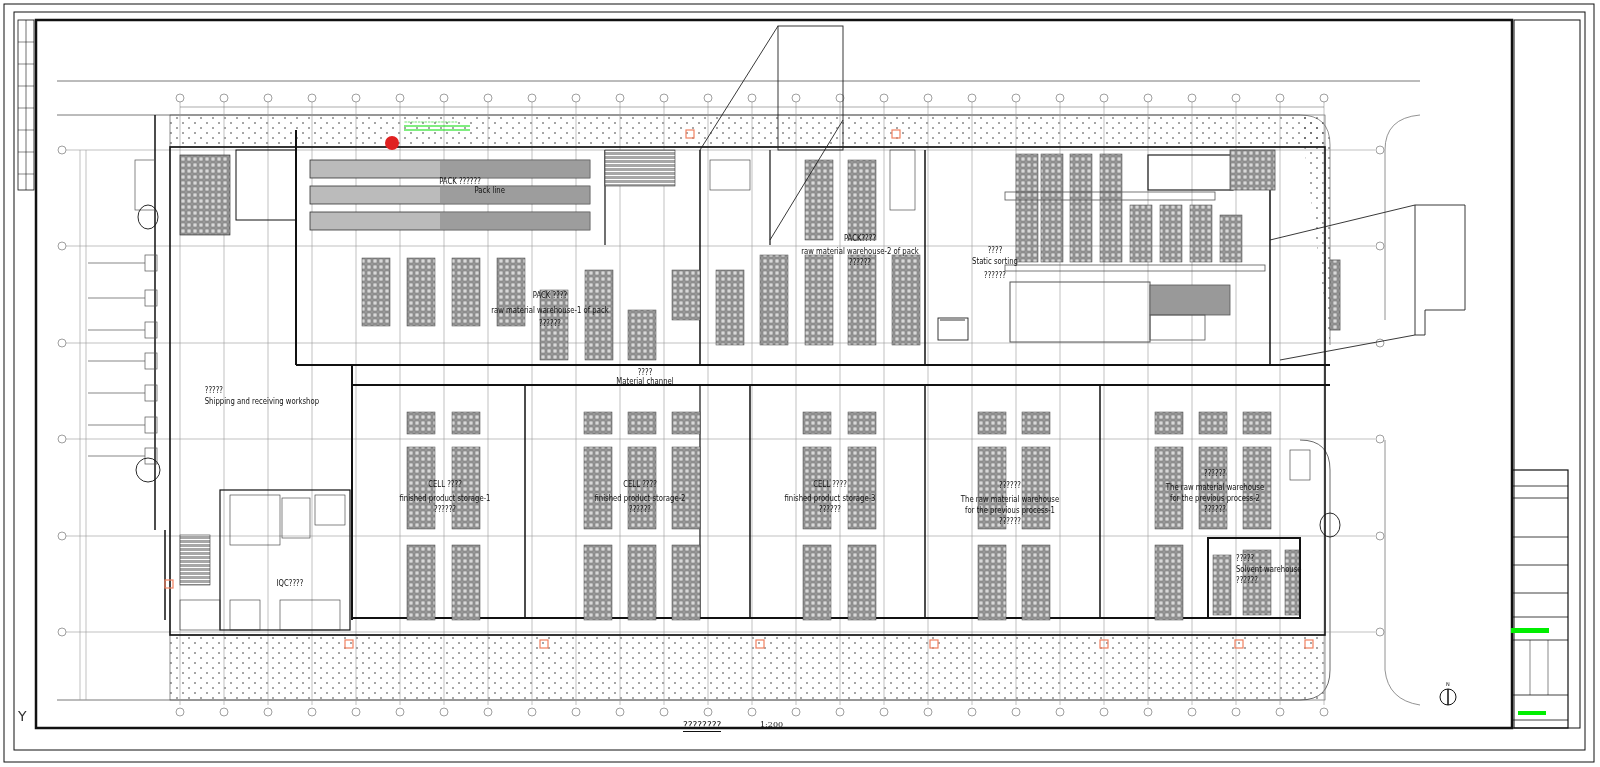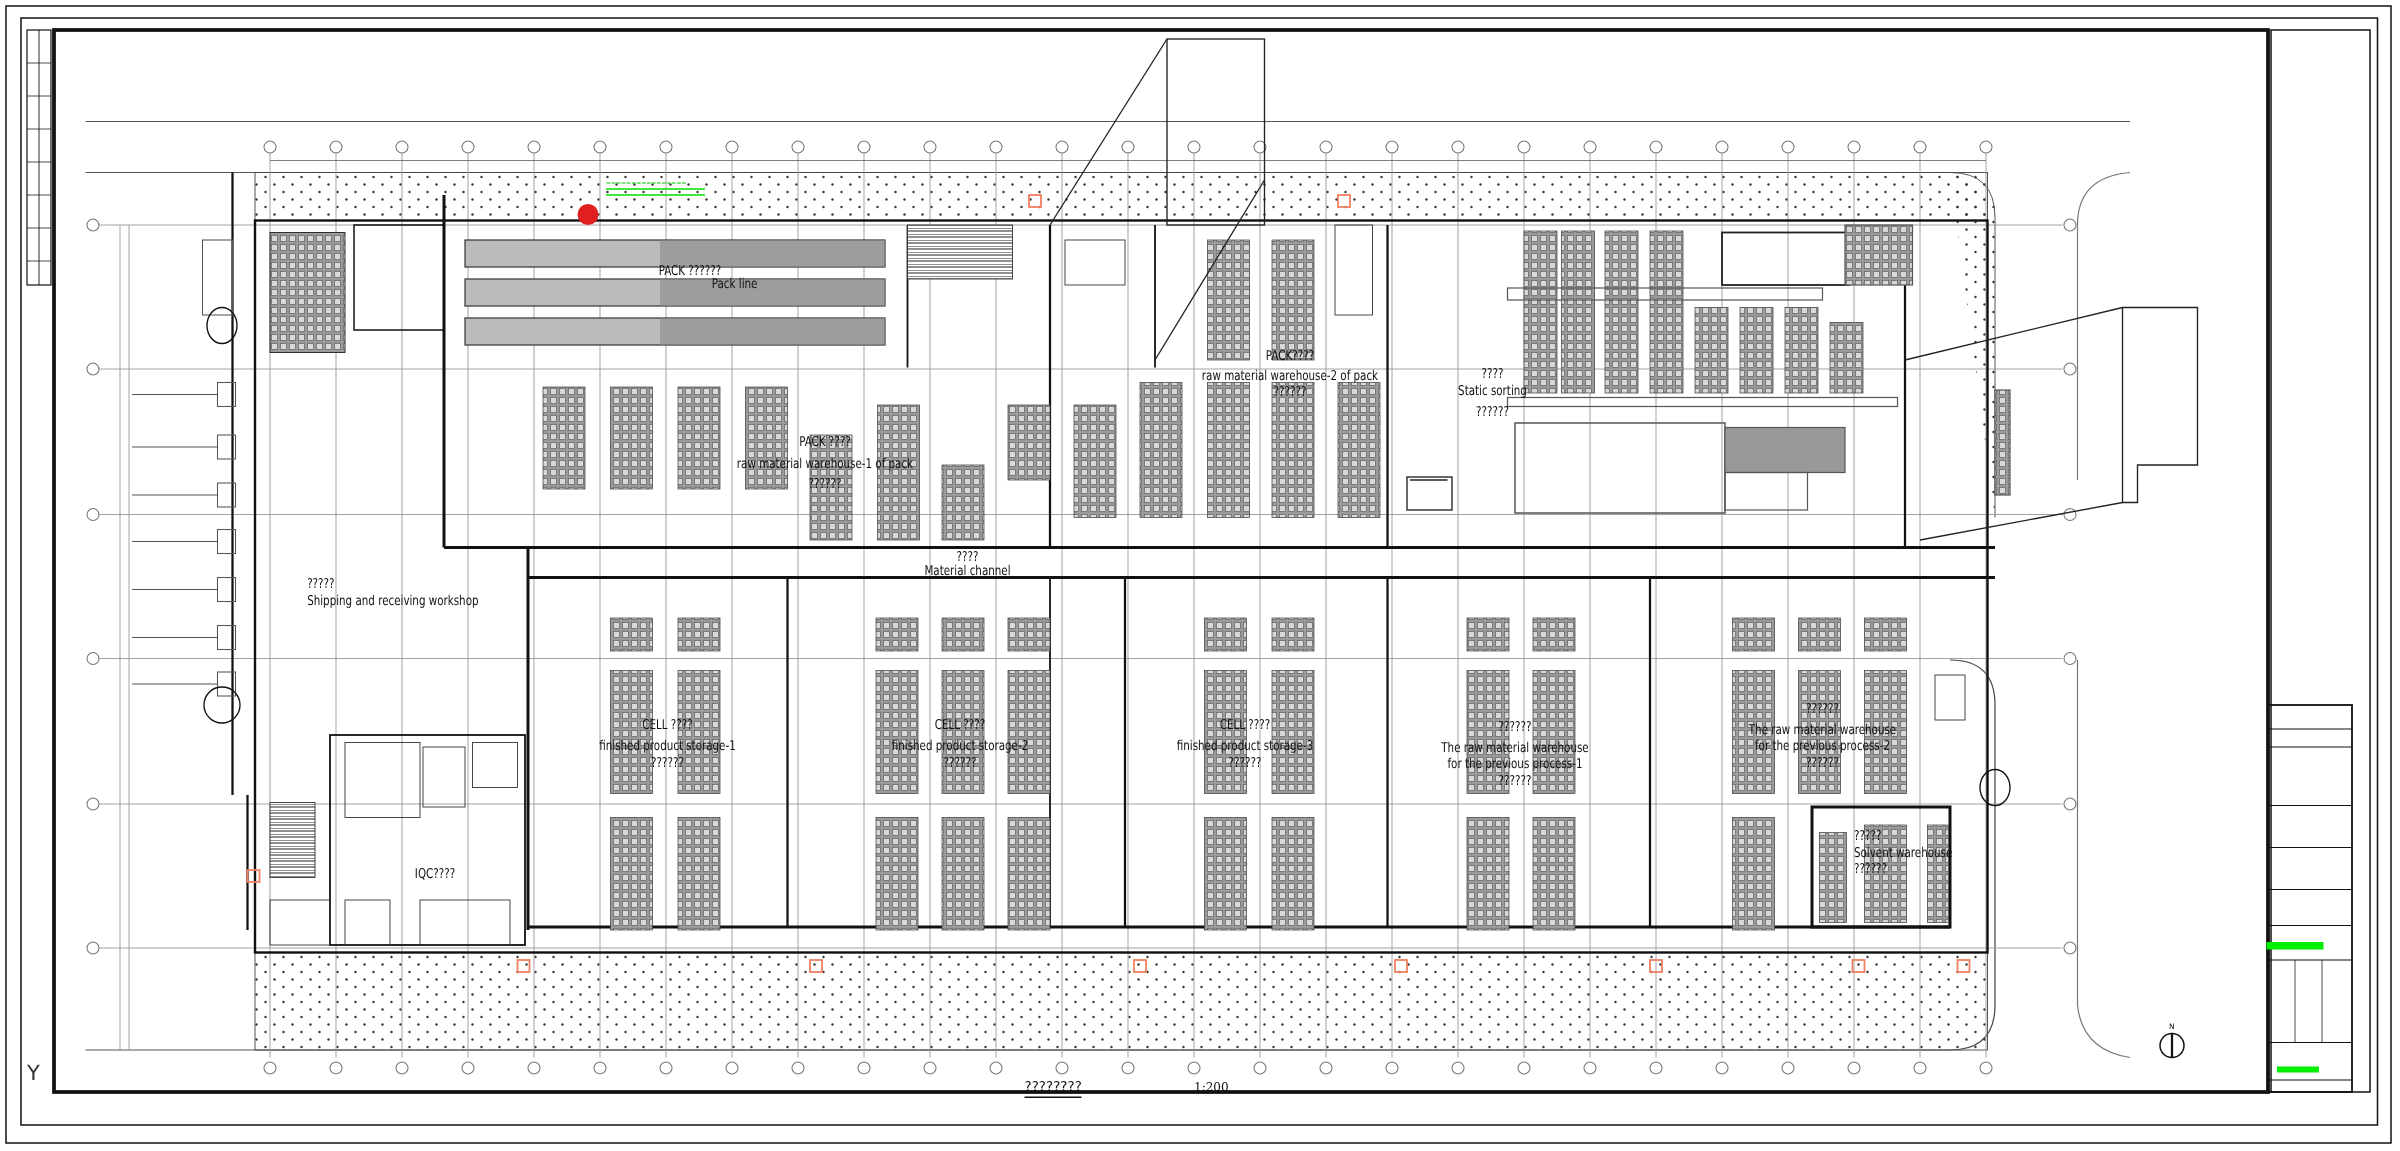--- a/index.html
+++ b/index.html
@@ -1,20 +1,20 @@
 <!DOCTYPE html>
 <html><head>
 <meta charset="utf-8">
 <style>
   html,body{margin:0;padding:0;background:#fff;}
   body{width:1600px;height:767px;overflow:hidden;position:relative;font-family:"DejaVu Sans",sans-serif;}
   #drawing{position:absolute;left:0;top:0;width:1600px;height:767px;}
   .lbl{position:absolute;font-family:"DejaVu Sans Condensed","DejaVu Sans",sans-serif;font-size:9px;color:#111;text-align:center;line-height:11px;white-space:nowrap;transform:scaleX(0.85);transform-origin:center;}
   .scale-title{position:absolute;left:683px;top:720px;font-size:9px;color:#111;border-bottom:1px solid #111;padding-bottom:1px;font-family:"DejaVu Sans",sans-serif;}
-  .scale-ratio{position:absolute;left:760px;top:720px;font-size:8px;color:#111;font-family:"DejaVu Serif",serif;margin-left:36px;}
+  .scale-ratio{position:absolute;left:760px;top:720px;font-size:8px;color:#111;font-family:"DejaVu Serif",serif;}
   .ucs{position:absolute;left:18px;top:708px;font-size:14px;color:#333;font-family:"DejaVu Sans",sans-serif;}
 </style>
 </head>
 <body>
 
 <svg id="drawing" viewBox="0 0 1600 767" xmlns="http://www.w3.org/2000/svg">
   <defs>
     <pattern id="dots" width="12" height="10" patternUnits="userSpaceOnUse">
       <circle cx="3" cy="3" r="0.8" fill="#333"></circle>
       <circle cx="9" cy="8" r="0.8" fill="#333"></circle>

